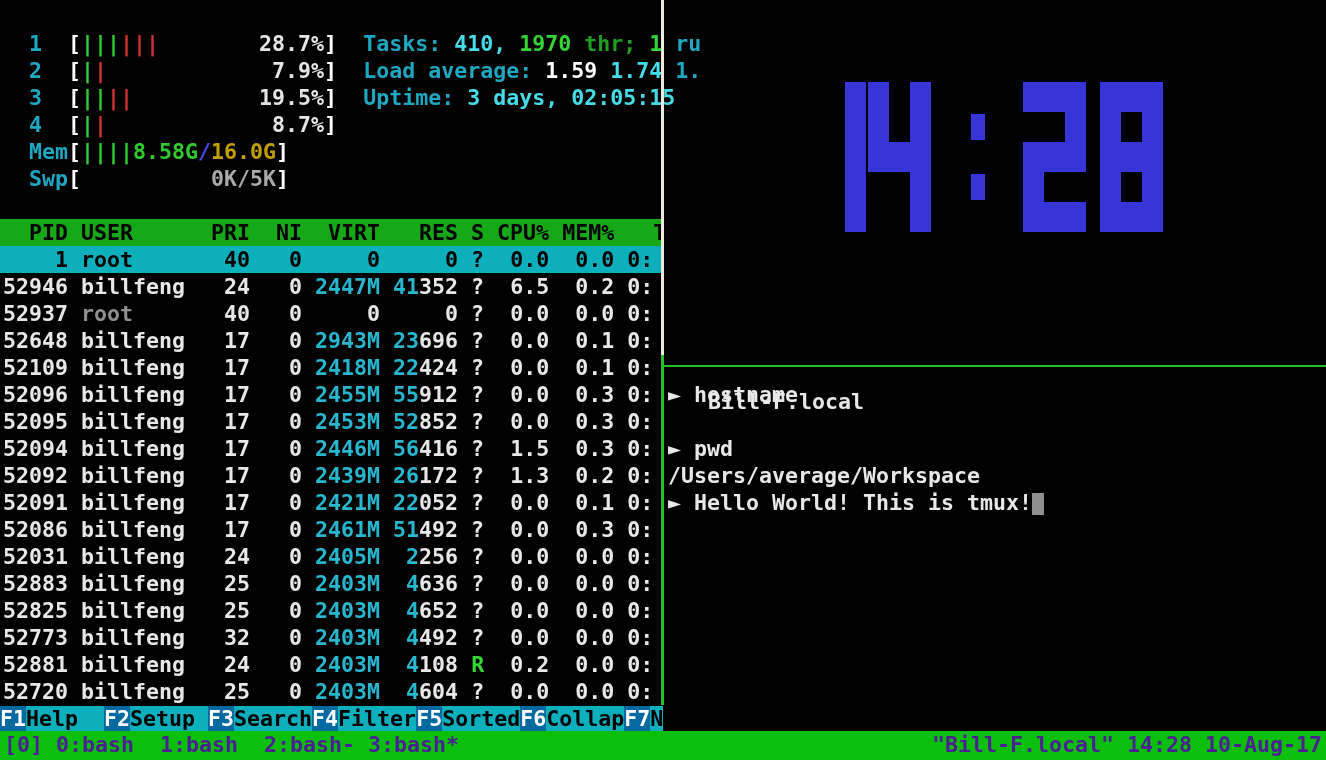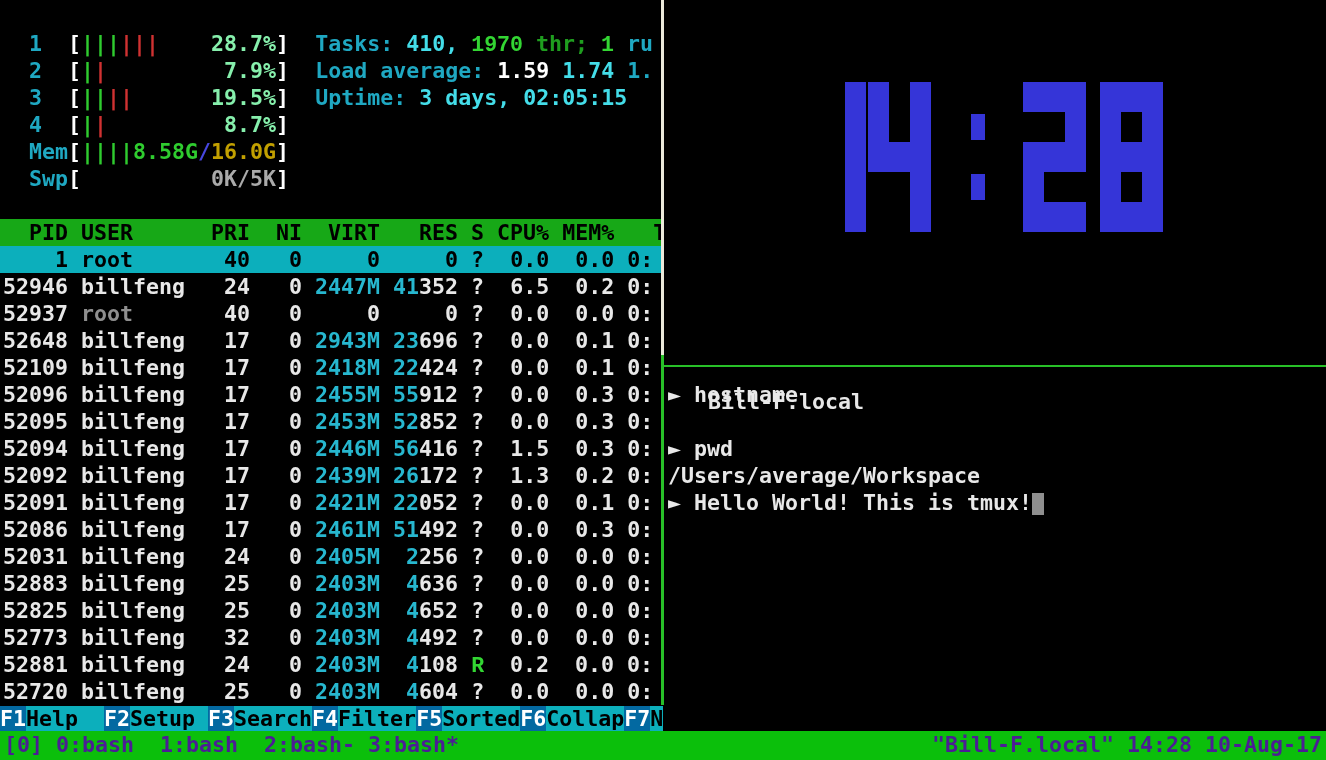--- a/index.html
+++ b/index.html
@@ -4,22 +4,22 @@
 <style>
   html,body{margin:0;padding:0;background:#000;}
   #screen{position:relative;width:1326px;height:760px;background:#000;overflow:hidden;
           font-family:"DejaVu Sans Mono",monospace;font-size:21.6px;line-height:27px;font-weight:700;}
   .hline{position:absolute;left:0;width:661px;height:27px;white-space:pre;padding-left:3px;box-sizing:border-box;}
   .rline{position:absolute;left:668px;height:27px;white-space:pre;}
   .sel{background:#0cafbc;} .sel span{color:#000 !important;}
   .hdr{background:#17a817;} .hdr span{color:#000 !important;}
   .c-white{color:#e8e8e8;} .c-bwhite{color:#ffffff;}
   .c-cyan{color:#1fa8c2;} .c-bcyan{color:#44dde9;} .c-vcyan{color:#27b7cf;}
-  .c-gray{color:#86efac;} .c-dim{color:#8f8f8f;}
-  .c-green{color:#1f9e1f;} .c-bgreen{color:#33d633;font-family:Liberation Mono, monospace;}
+  .c-gray{color:#e5e5e5;margin-left:48px;} .c-dim{color:#8f8f8f;}
+  .c-green{color:#1f9e1f;} .c-bgreen{color:#33d633;}
   .c-red{color:#d03232;} .c-memg{color:#2fcc2f;}
   .c-yellow{color:#c2a000;} .c-blue{color:#4747e0;} .c-swp{color:#aaaaaa;}
   .fk-key{color:#ffffff;background:#0369a1;}
   .fk-label{color:#000;background:#0cafbc;}
   .vb{position:absolute;left:661px;width:3px;}
   .vb-white{top:0;height:355px;background:#eceadb;}
   .vb-green{top:355px;height:350px;background:#28c028;}
   .hb-green{position:absolute;left:661px;top:365px;width:665px;height:2px;background:#28c028;}
   .clock-cell{position:absolute;background:#3535d8;}
   .cursor{display:inline-block;width:12px;height:22px;background:#8f8f8f;vertical-align:middle;}

